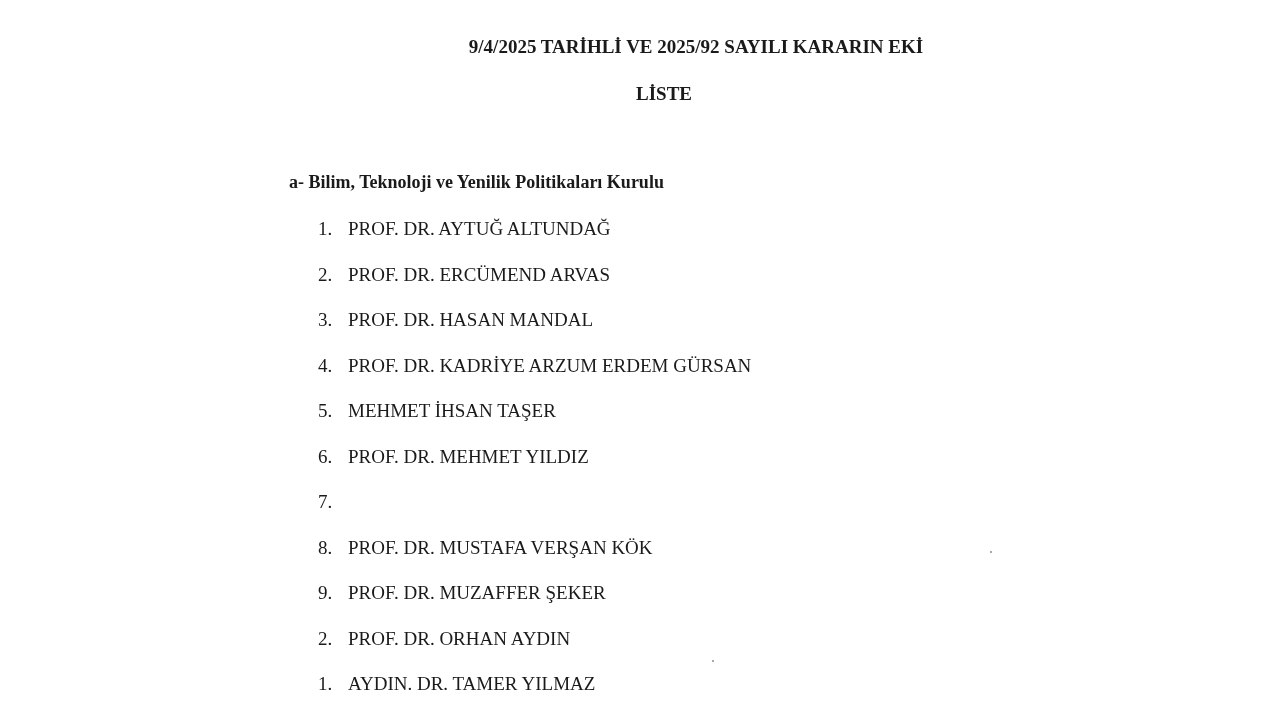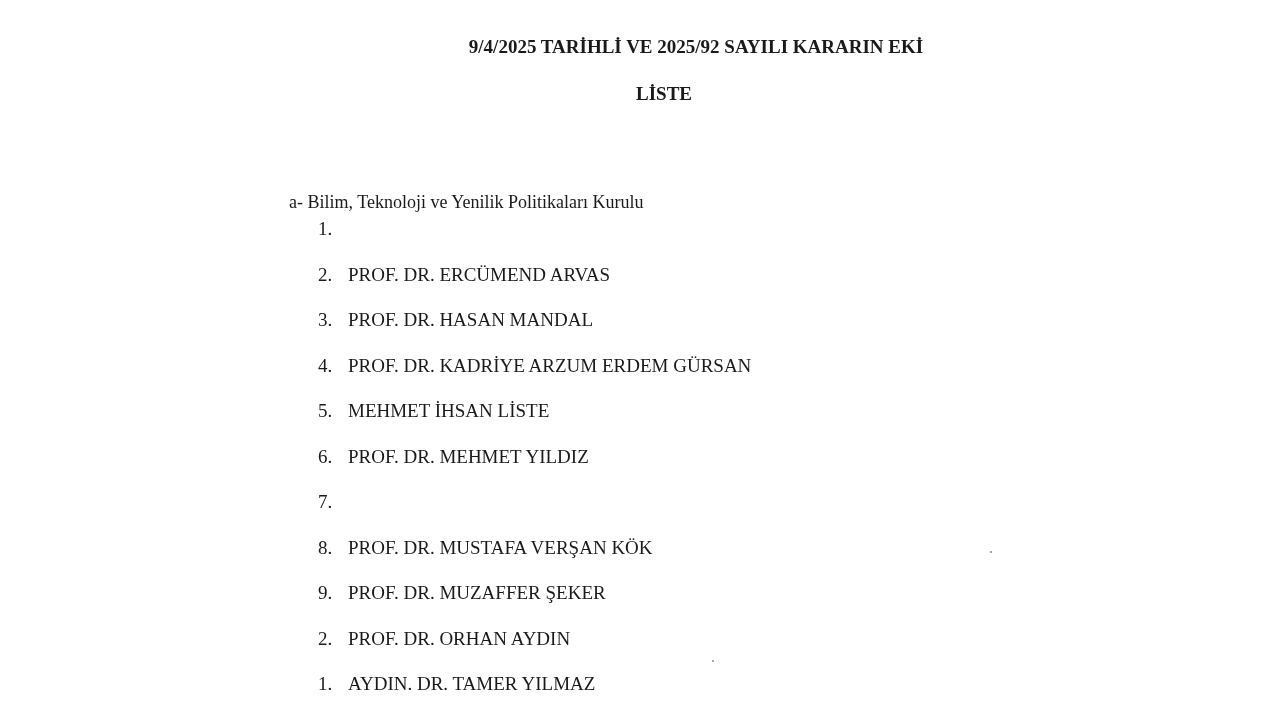--- a/index.html
+++ b/index.html
@@ -32,22 +32,22 @@
       width: 1328px;
       top: 83px;
       text-align: center;
       font-weight: bold;
       font-size: 19px;
       white-space: nowrap;
     }
     .section-heading {
       position: absolute;
       left: 289px;
-      top: 192px;
-      font-weight: normal;
+      top: 172px;
+      font-weight: bold;
       font-size: 18px;
       white-space: nowrap;
     }
     .member-list {
       position: absolute;
       left: 318px;
       top: 218px;
       margin: 0;
       padding: 0;
       list-style: none;
@@ -79,36 +79,37 @@
 
 <div>
   <div class="doc-title">9/4/2025 TARİHLİ VE 2025/92 SAYILI KARARIN EKİ</div>
   <div class="doc-subtitle">LİSTE</div>
 
   <div class="section-heading">a- Bilim, Teknoloji ve Yenilik Politikaları Kurulu</div>
 
   <ol class="member-list">
     <li class="member-item">
       <span class="member-num">1.</span>
+      <span class="member-name">PROF. DR. AYTUĞ ALTUNDAĞ</span>
     </li>
     <li class="member-item">
       <span class="member-num">2.</span>
       <span class="member-name">PROF. DR. ERCÜMEND ARVAS</span>
     </li>
     <li class="member-item">
       <span class="member-num">3.</span>
       <span class="member-name">PROF. DR. HASAN MANDAL</span>
     </li>
     <li class="member-item">
       <span class="member-num">4.</span>
       <span class="member-name">PROF. DR. KADRİYE ARZUM ERDEM GÜRSAN</span>
     </li>
     <li class="member-item">
       <span class="member-num">5.</span>
-      <span class="member-name">MEHMET İHSAN LİSTE</span>
+      <span class="member-name">MEHMET İHSAN TAŞER</span>
     </li>
     <li class="member-item">
       <span class="member-num">6.</span>
       <span class="member-name">PROF. DR. MEHMET YILDIZ</span>
     </li>
     <li class="member-item">
       <span class="member-num">7.</span>
     </li>
     <li class="member-item">
       <span class="member-num">8.</span>

